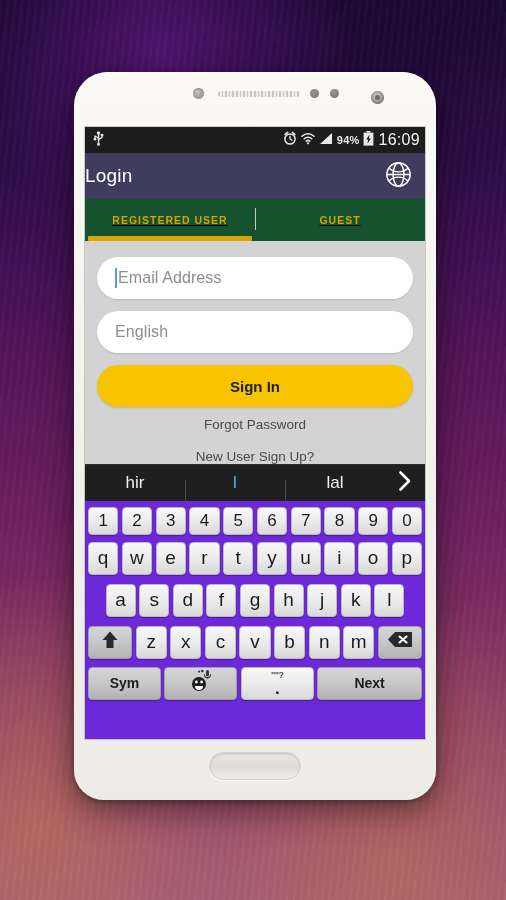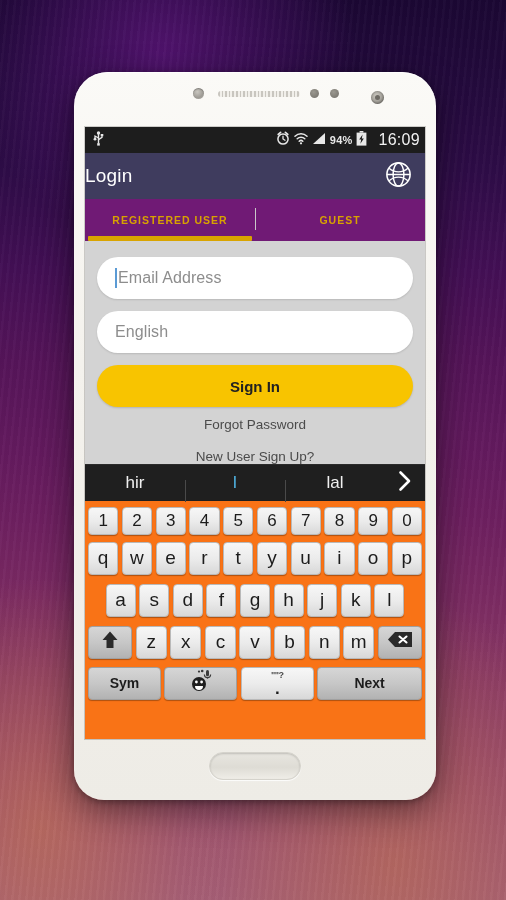--- a/index.html
+++ b/index.html
@@ -110,21 +110,20 @@
   .sb-left { display: flex; align-items: center; gap: 4px; }
   .sb-right { margin-left: auto; display: flex; align-items: center; gap: 4px; }
   .sb-icon { display: block; }
   .sb-text {
     font-size: 11px; font-weight: bold; color: #e9e9e9;
     letter-spacing: .2px;
   }
   .sb-clock {
     font-size: 16px; color: #f2f2f2; letter-spacing: .3px;
     line-height: 1;
-    margin-left: 7px;
   }
 
   
   .appbar {
     height: 46px;
     background: #3f3c5e;
     display: flex; align-items: center;
     position: relative;
   }
   .appbar-title {
@@ -132,22 +131,22 @@
     color: #ffffff; font-size: 19px; font-weight: normal;
     letter-spacing: .2px;
   }
   .appbar-globe {
     width: 46px; display: flex; align-items: center; justify-content: center;
     margin-right: 4px;
   }
 
   
   .tabs {
-    height: 42px; background: #701a75;
-    display: flex; position: relative;
+    height: 42px; background: #14532d;
+    display: flex; position: relative; text-decoration: underline;
   }
   .tab {
     flex: 1; display: flex; align-items: center; justify-content: center;
     font-size: 10.5px; font-weight: bold; letter-spacing: 1px;
     color: #d8a200;
     position: relative;
   }
   .tab-div {
     position: absolute; left: 50%; top: 9px; width: 1px; height: 22px;
     background: #c9c9c9;
@@ -193,21 +192,21 @@
   .link {
     text-align: center; font-size: 13.5px; color: #4b4b4b;
     margin-top: 4px;
   }
   .link.clipped { margin-top: 17px; }
 
   
   .keyboard {
     position: absolute; left: 0; bottom: 0;
     width: 340px; height: 275px;
-    background: #f97316;
+    background: #6d28d9;
   }
   .suggest {
     height: 37px; background: #1f1f1f;
     display: flex; align-items: center;
     border-top: 1px solid #2b2b2b;
   }
   .sug {
     flex: 1; text-align: center;
     font-size: 17px; color: #f0f0f0;
     position: relative;

